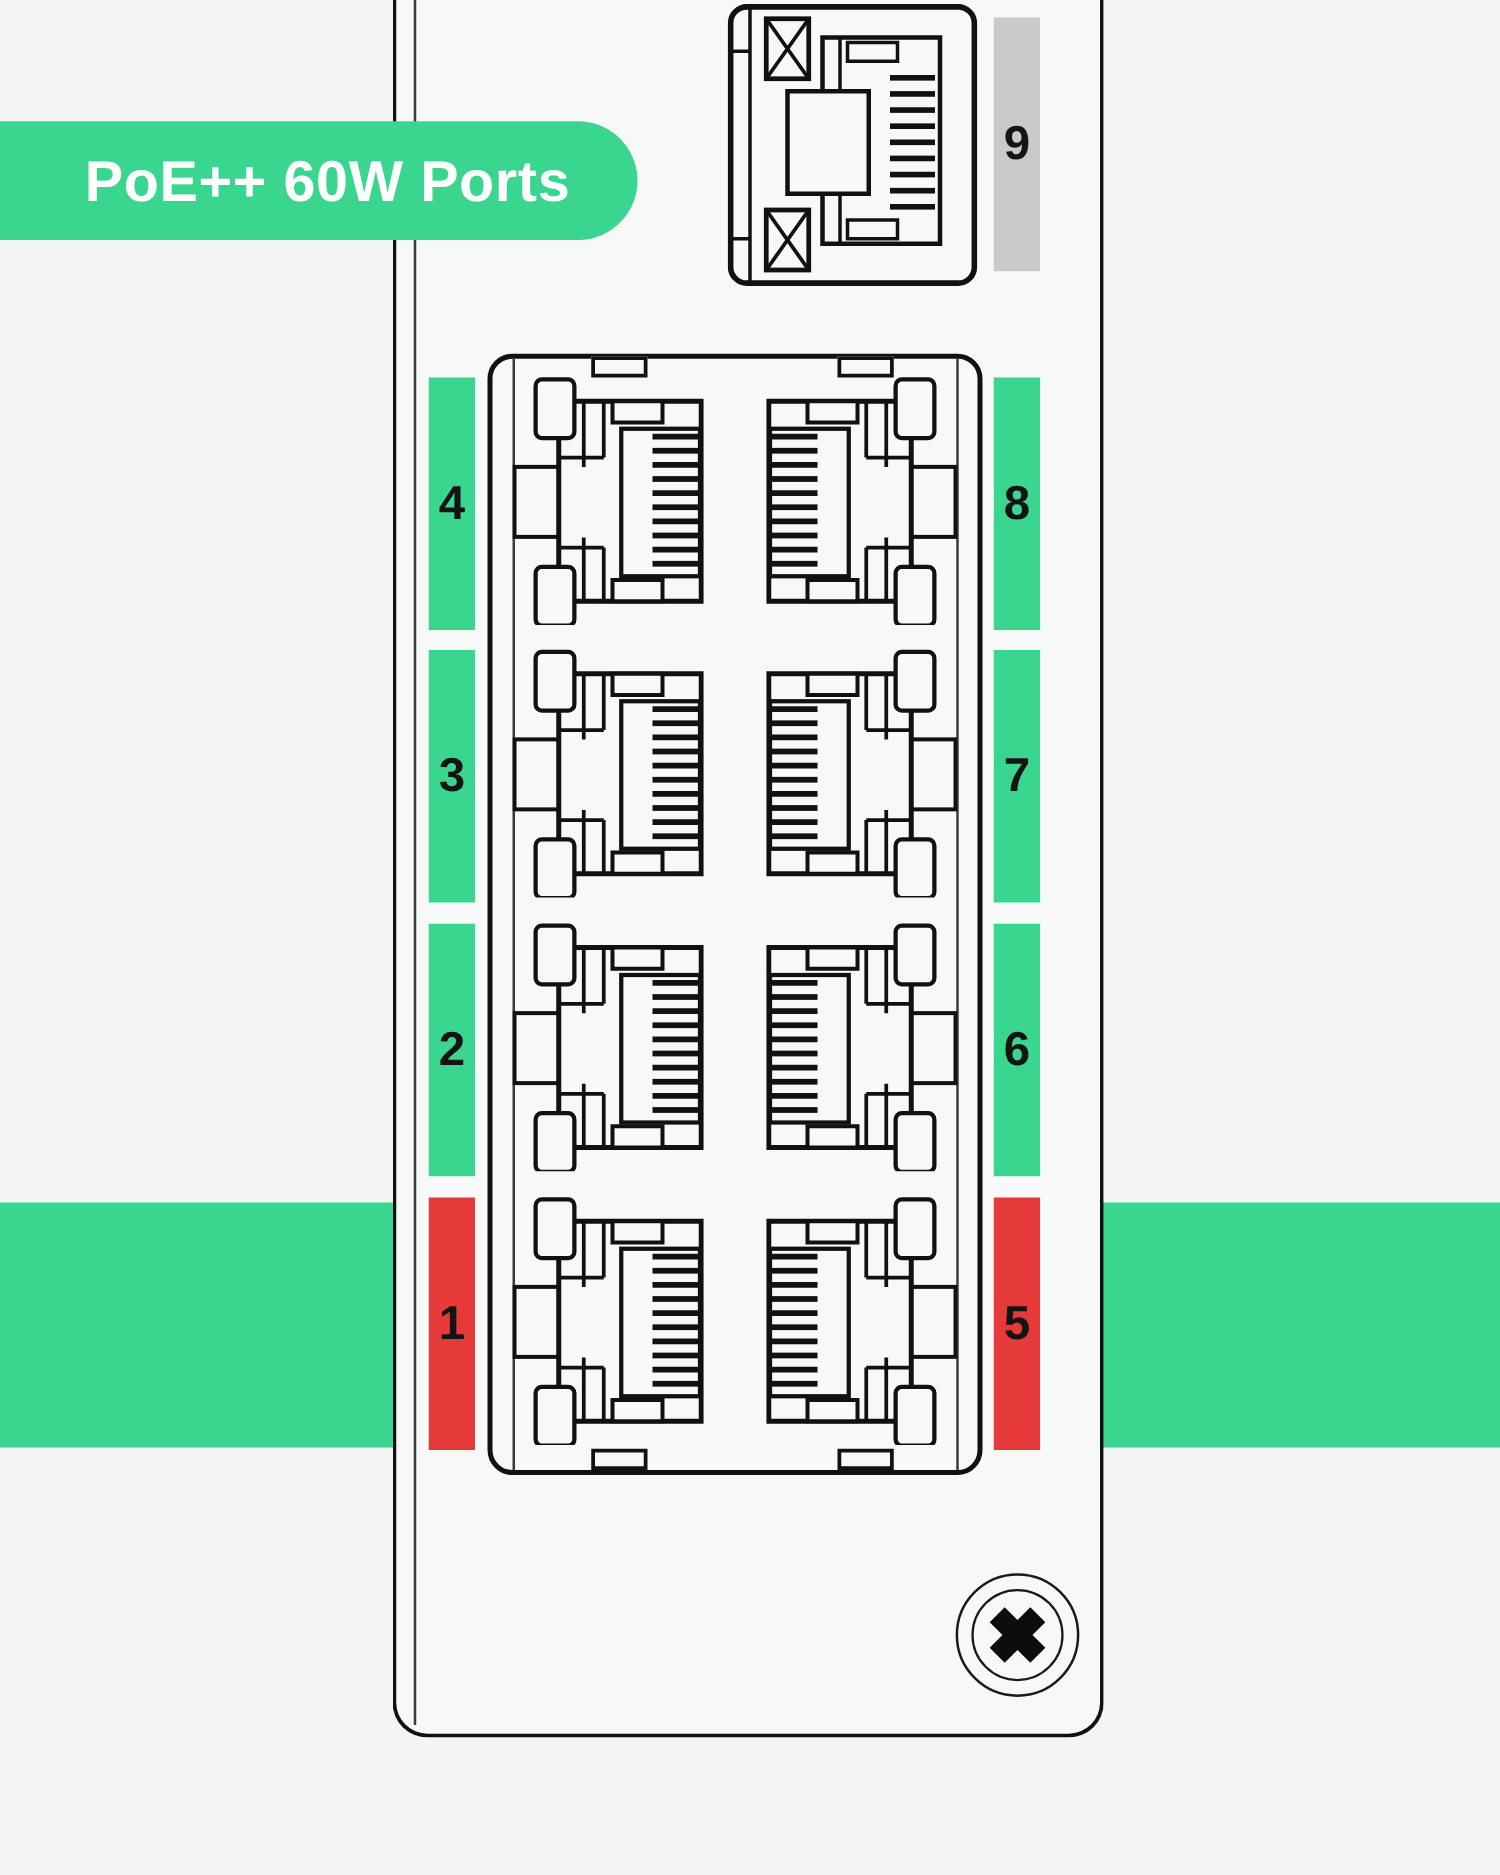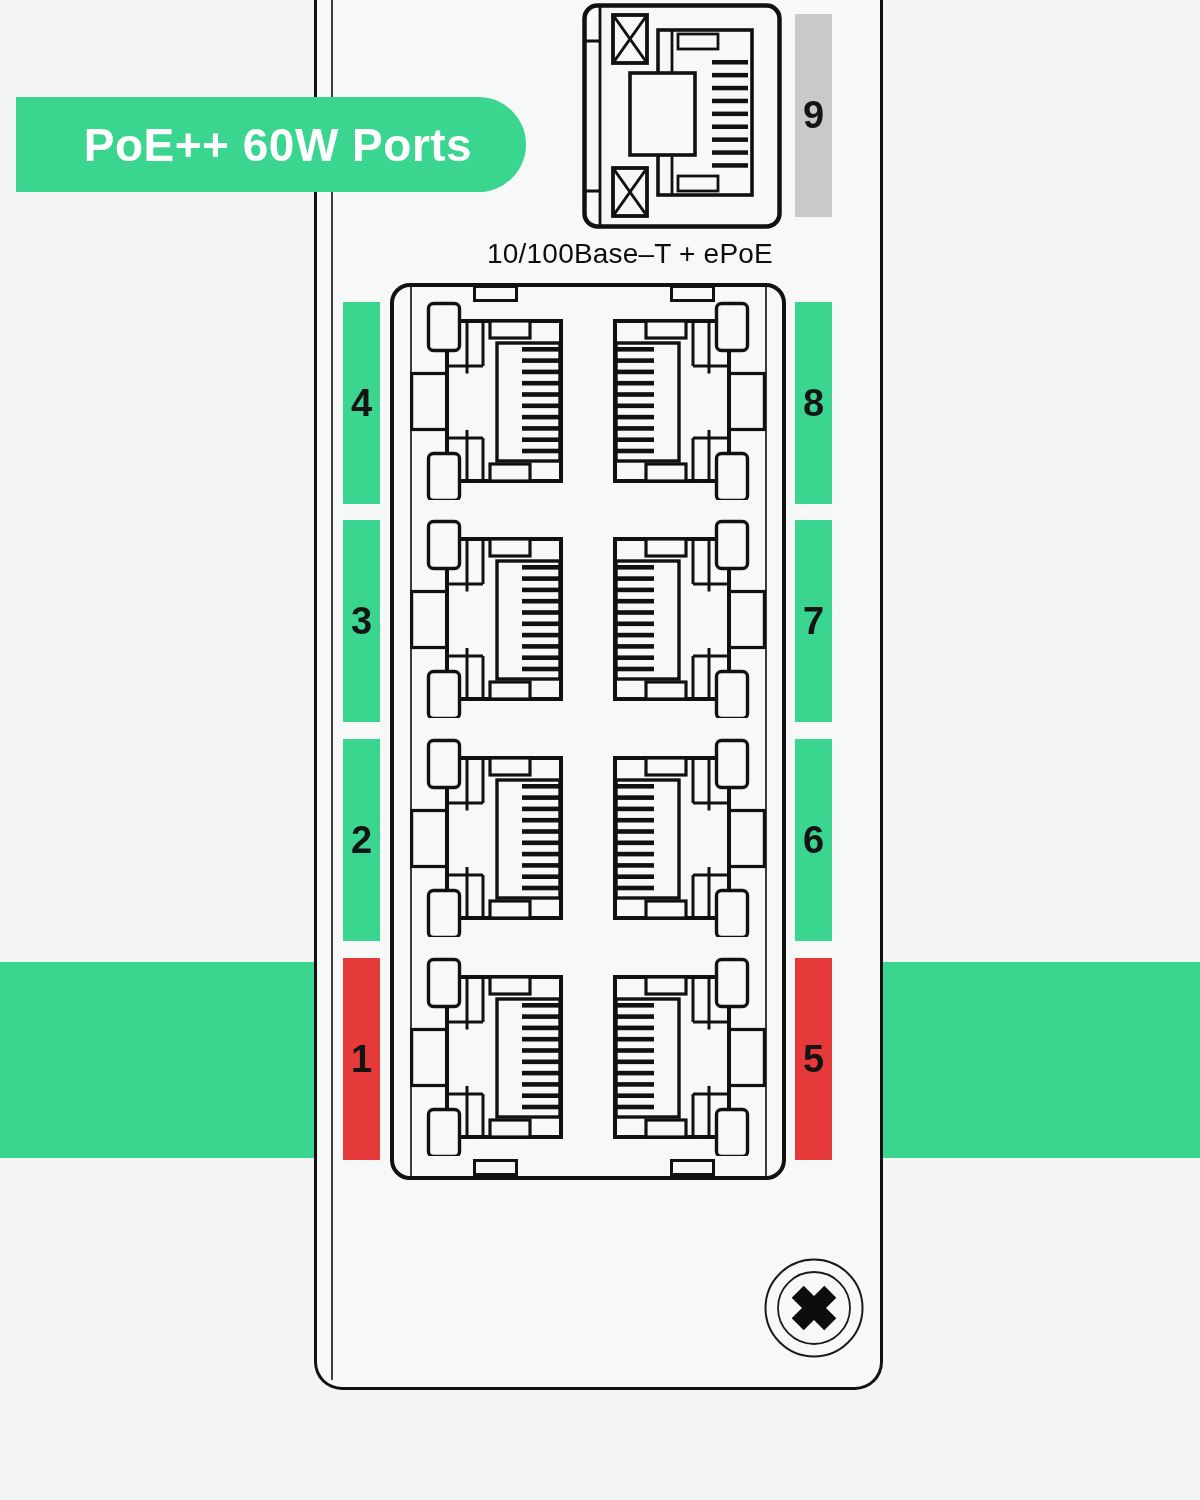--- a/index.html
+++ b/index.html
@@ -46,21 +46,20 @@
     text-align:center; font-size:28px; font-weight:500; color:#0d0d0d;
     letter-spacing:.2px; white-space:nowrap;
   }
   .badge{
     left:0; top:97px; width:510px; height:95px; z-index:5;
     display:flex; align-items:center; justify-content:center;
     padding-left:14px; box-sizing:border-box;
     border-radius:0 47.5px 47.5px 0;
     color:#fff; font-size:46px; font-weight:700; letter-spacing:.5px;
     white-space:nowrap;
-    margin-left:16px;
   }
   svg.port{ z-index:3; }
   svg.port.flip{ transform:scaleX(-1); }
   .screw{ left:759px; top:1253px; z-index:3; }
   .hidden-defs{ position:absolute; width:0; height:0; overflow:hidden; }
 </style>
 </head>
 <body>
 
 <div class="page">
@@ -120,21 +119,20 @@
 
   <div class="abs device"></div>
   <div class="abs device-inner-line"></div>
 
   <svg class="abs port" style="left:582px; top:3px;" width="200" height="226" viewBox="0 0 200 226">
       <use href="#rj45big"></use>
     </svg>
   <div class="abs bar-9" style="background-color: rgb(200, 202, 200);">
     <span>9</span>
   </div>
-  <div class="abs caption">10/100Base–T + ePoE</div>
 
   <div class="abs block"></div>
   <div class="abs block-line" style="left:410px;"></div>
   <div class="abs block-line" style="left:765px;"></div>
   <div class="abs notch" style="left:473px; top:285px;"></div>
   <div class="abs notch" style="left:670px; top:285px;"></div>
   <div class="abs notch" style="left:473px; top:1159px;"></div>
   <div class="abs notch" style="left:670px; top:1159px;"></div>
 
   <svg class="abs port" style="left:410px; top:290px;" width="153" height="210" viewBox="0 0 153 210">

